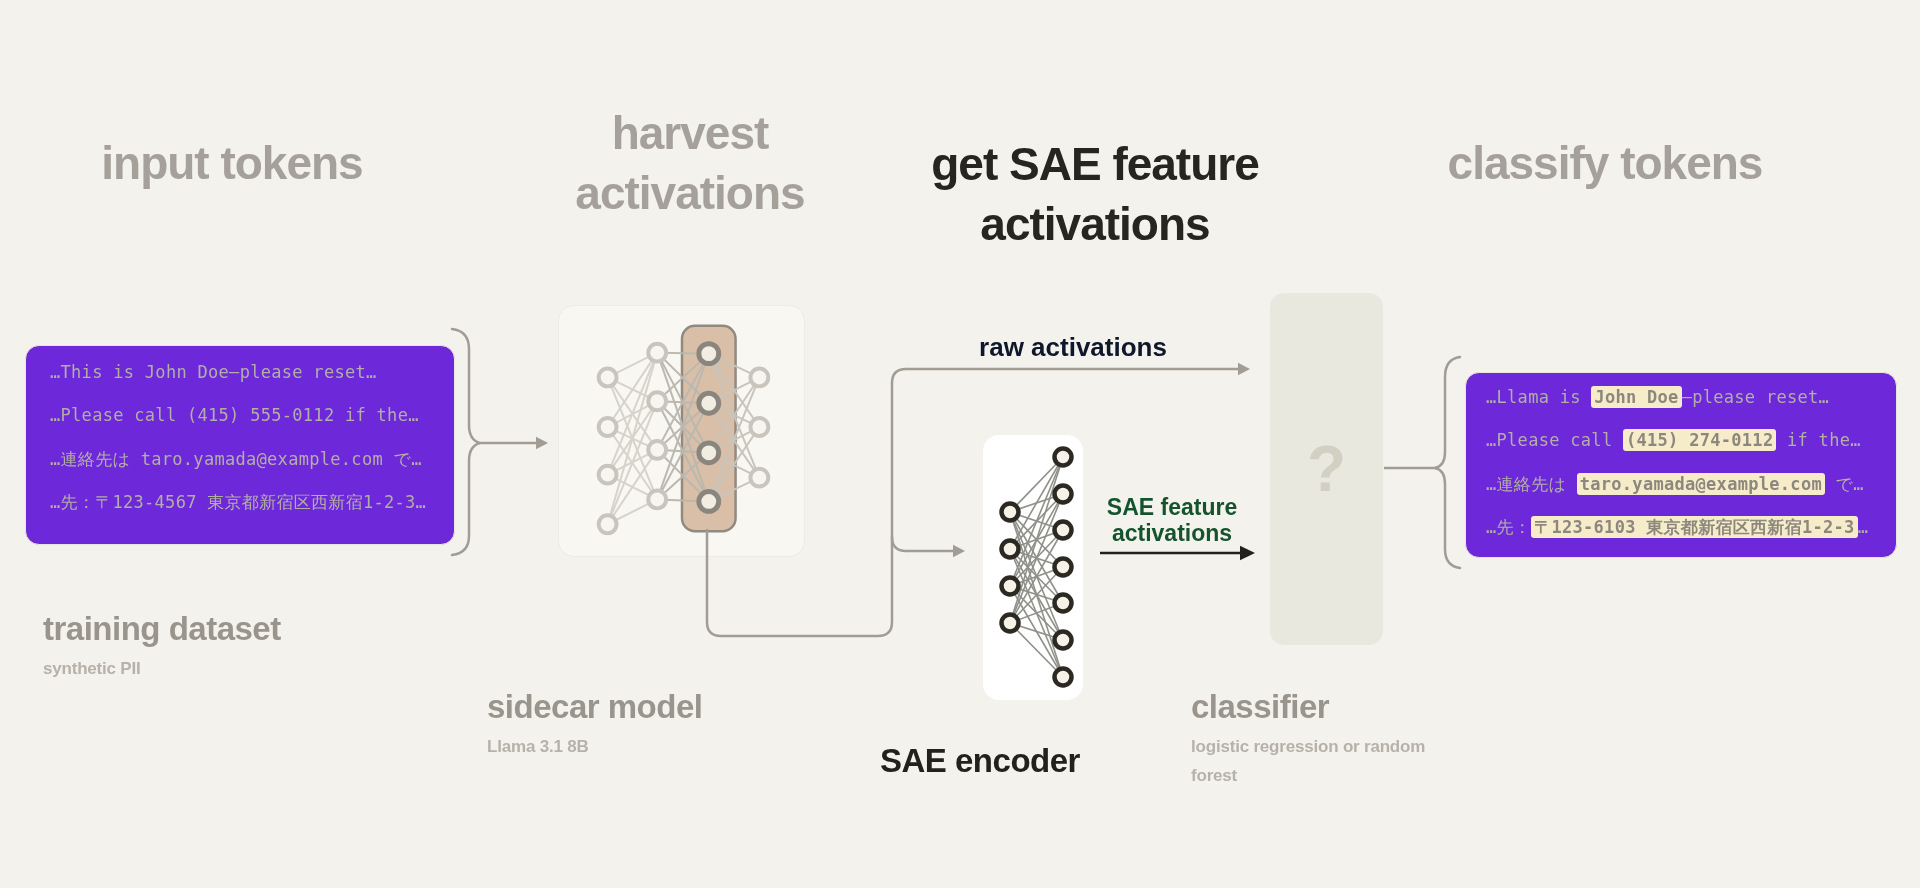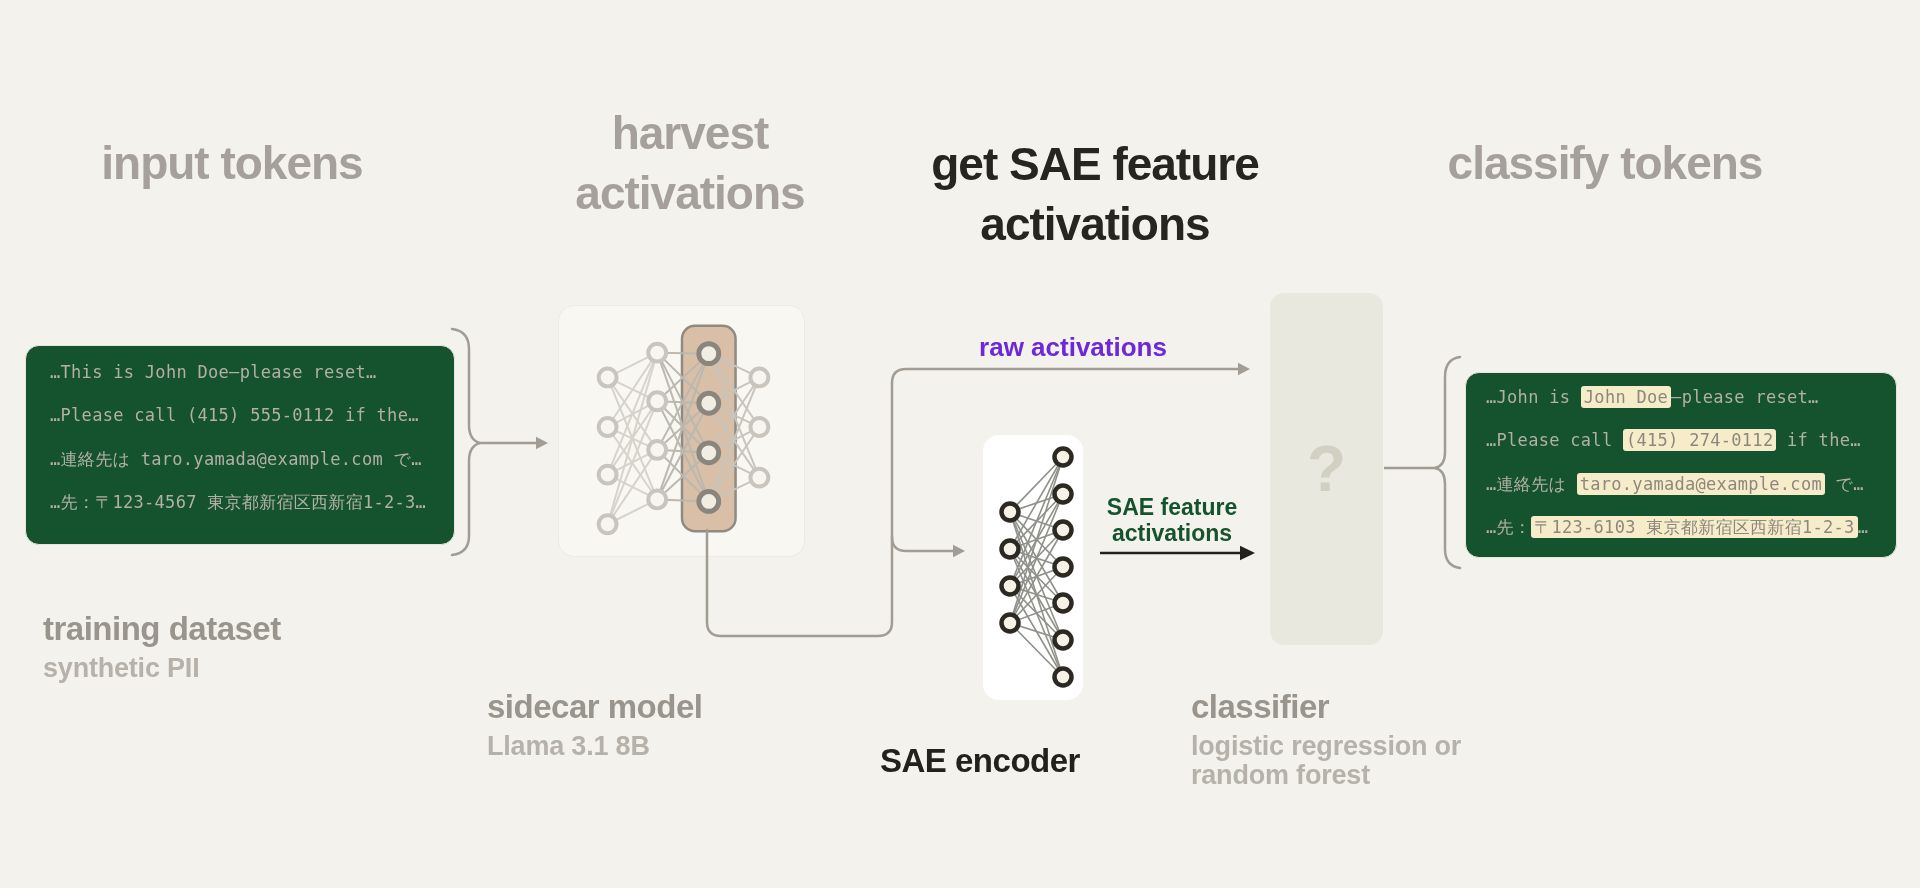--- a/index.html
+++ b/index.html
@@ -9,53 +9,53 @@
   
   .step{position:absolute;text-align:center;font-weight:700;font-size:46px;line-height:60px;
         letter-spacing:-1px;color:#a5a19a;}
   .step.dark{color:#272521;}
   .s1{left:32px;top:133px;width:400px;}
   .s2{left:540px;top:103px;width:300px;}
   .s3{left:875px;top:103px;width:440px;margin-top:31px;}
   .s4{left:1405px;top:133px;width:400px;}
 
   
-  .textbox{position:absolute;background:#14532d;border:1px solid #e9e5db;border-radius:14px;
+  .textbox{position:absolute;background:#6d28d9;border:1px solid #e9e5db;border-radius:14px;
            font-family:"DejaVu Sans Mono",monospace;color:#b3afa6;font-size:17px;
            letter-spacing:.3px;white-space:nowrap;}
   .input-box{left:25px;top:345px;width:430px;height:200px;padding:16px 0 0 24px;box-sizing:border-box;}
   .output-box{left:1465px;top:372px;width:432px;height:186px;padding:14px 0 0 20px;box-sizing:border-box;}
   .tline{height:22px;margin-bottom:21px;}
-  .hl{background:#f7ecca;color:#8c887e;font-weight:400;padding:1px 3px;border-radius:3px;}
+  .hl{background:#f7ecca;color:#8c887e;font-weight:700;padding:1px 3px;border-radius:3px;}
 
   
   .card{position:absolute;box-sizing:border-box;}
   .sidecar-card{left:558px;top:305px;width:247px;height:252px;background:#f9f7f1;
                 border:1px solid #eeebe2;border-radius:16px;}
   .sae-card{left:983px;top:435px;width:100px;height:265px;background:#ffffff;border-radius:16px;}
   .card svg{position:absolute;left:0;top:0;width:100%;height:100%;}
 
   
   .classifier-box{position:absolute;left:1270px;top:293px;width:113px;height:352px;
                   background:#e9e8df;border-radius:14px;display:flex;align-items:center;justify-content:center;}
   .qmark{font-size:64px;font-weight:700;color:#d2cfc3;}
 
   
   .nodelabel{position:absolute;text-align:left;font-weight:700;}
   .nodelabel .t{font-size:33px;letter-spacing:-.5px;color:#99958d;}
-  .nodelabel .st{font-size:27px;letter-spacing:-.2px;color:#b6b2aa;margin-top:6px;line-height:29px;}
+  .nodelabel .st{font-size:17px;letter-spacing:-.2px;color:#b6b2aa;margin-top:6px;line-height:29px;}
   .nodelabel.dark .t{color:#23211d;}
   .lbl-training{left:43px;top:610px;width:400px;}
   .lbl-sidecar{left:487px;top:688px;width:400px;}
   .lbl-sae{left:880px;top:742px;width:300px;}
   .lbl-classifier{left:1191px;top:688px;width:280px;}
 
   
   .arrowlabel{position:absolute;text-align:center;font-weight:700;}
-  .raw-label{left:923px;top:332px;width:300px;font-size:26px;color:#6d28d9;}
+  .raw-label{left:923px;top:332px;width:300px;font-size:26px;color:#0f172a;}
   .saefeat-label{left:1062px;top:494px;width:220px;font-size:23px;line-height:26px;color:#14532d;}
 
   .connectors{position:absolute;left:0;top:0;pointer-events:none;}
 </style>
 </head>
 <body>
 
 <div class="canvas">
 
   <div class="step s1">input tokens</div>
@@ -177,21 +177,21 @@
         <circle cx="80" cy="205" r="8.5" fill="#f6f2e8" stroke="#2b2922" stroke-width="4.5"></circle>
         <circle cx="80" cy="242" r="8.5" fill="#f6f2e8" stroke="#2b2922" stroke-width="4.5"></circle>
       </svg>
   </div>
 
   <div class="classifier-box">
     <span class="qmark">?</span>
   </div>
 
   <div class="textbox output-box">
-    <div class="tline"><span>…John is </span><span class="hl">John Doe</span><span>—please reset…</span></div>
+    <div class="tline"><span>…Llama is </span><span class="hl">John Doe</span><span>—please reset…</span></div>
     <div class="tline"><span>…Please call </span><span class="hl">(415) 274-0112</span><span> if the…</span></div>
     <div class="tline"><span>…連絡先は </span><span class="hl">taro.yamada@example.com</span><span> で…</span></div>
     <div class="tline"><span>…先：</span><span class="hl">〒123-6103 東京都新宿区西新宿1-2-3</span><span>…</span></div>
   </div>
 
   <div class="nodelabel lbl-training">
     <div class="t">training dataset</div>
     <div class="st">synthetic PII</div>
   </div>
   <div class="nodelabel lbl-sidecar">

